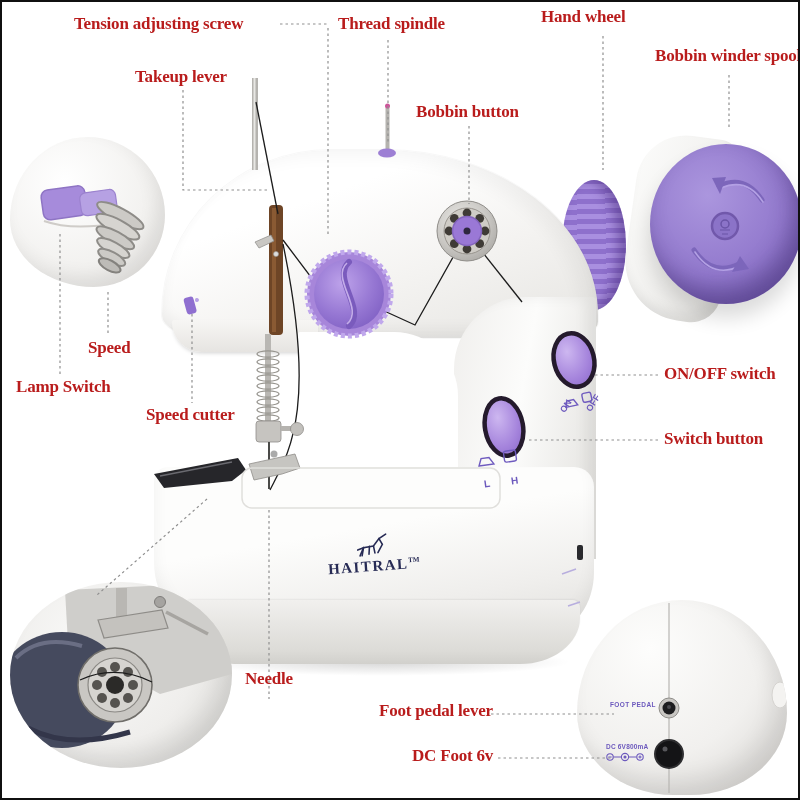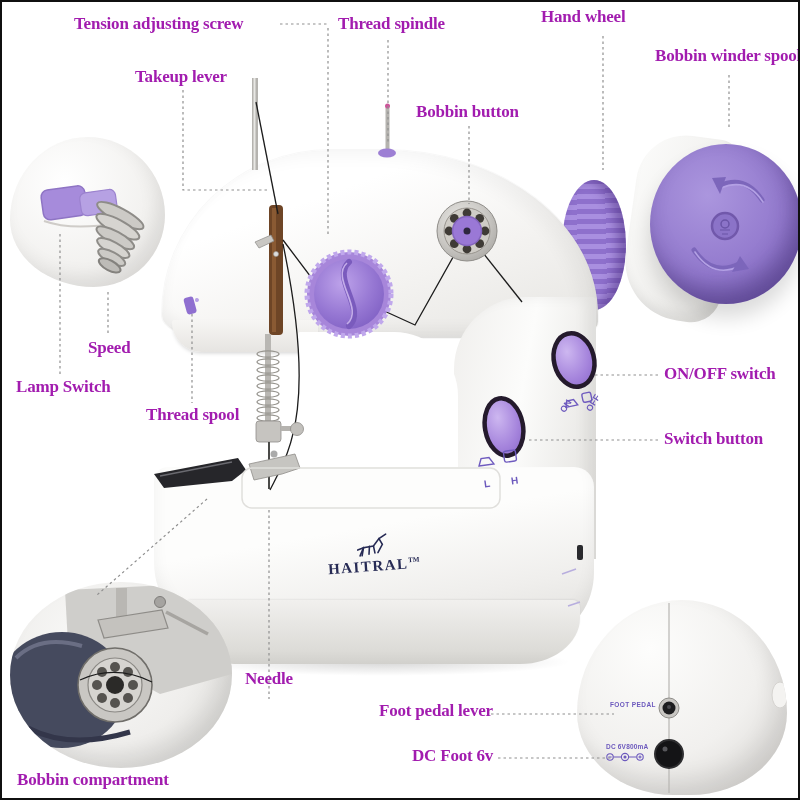--- a/index.html
+++ b/index.html
@@ -4,21 +4,21 @@
 <style>
   html,body{margin:0;padding:0;background:#fff;}
   #stage{
     position:relative;width:800px;height:800px;background:#ffffff;
     box-sizing:border-box;border:2px solid #101010;overflow:hidden;
     font-family:"Liberation Serif","DejaVu Serif",serif;
   }
   .abs{position:absolute;}
   .lbl{
     position:absolute;font-weight:700;font-size:17px;line-height:1.05;
-    color:#a21caf;white-space:nowrap;letter-spacing:-0.2px;
+    color:#b91c1c;white-space:nowrap;letter-spacing:-0.2px;
   }
   .micro{
     position:absolute;font-family:"Liberation Sans","DejaVu Sans",sans-serif;
     font-weight:700;color:#6c59bd;white-space:nowrap;
   }
   svg{display:block;}
   
   #handwheel{left:560px;top:178px;width:64px;height:130px;border-radius:50%;
     background:repeating-linear-gradient(178deg,#8e70cc 0 5px,#a98fe0 5px 10px);
     box-shadow:inset -8px 0 12px rgba(60,30,110,.45);}
@@ -348,21 +348,20 @@
   </svg>
 
   <div class="lbl" style="left:72px;top:13px">Tension adjusting screw</div>
   <div class="lbl" style="left:133px;top:66px">Takeup lever</div>
   <div class="lbl" style="left:336px;top:13px">Thread spindle</div>
   <div class="lbl" style="left:539px;top:6px">Hand wheel</div>
   <div class="lbl" style="left:653px;top:45px">Bobbin winder spool</div>
   <div class="lbl" style="left:414px;top:101px">Bobbin button</div>
   <div class="lbl" style="left:86px;top:337px">Speed</div>
   <div class="lbl" style="left:14px;top:376px">Lamp Switch</div>
-  <div class="lbl" style="left:144px;top:404px">Thread spool</div>
+  <div class="lbl" style="left:144px;top:404px">Speed cutter</div>
   <div class="lbl" style="left:662px;top:363px">ON/OFF switch</div>
   <div class="lbl" style="left:662px;top:428px">Switch button</div>
   <div class="lbl" style="left:243px;top:668px">Needle</div>
   <div class="lbl" style="left:377px;top:700px">Foot pedal lever</div>
   <div class="lbl" style="left:410px;top:745px">DC Foot 6v</div>
-  <div class="lbl" style="left:15px;top:769px">Bobbin compartment</div>
 
 </div>
 
 </body></html>

